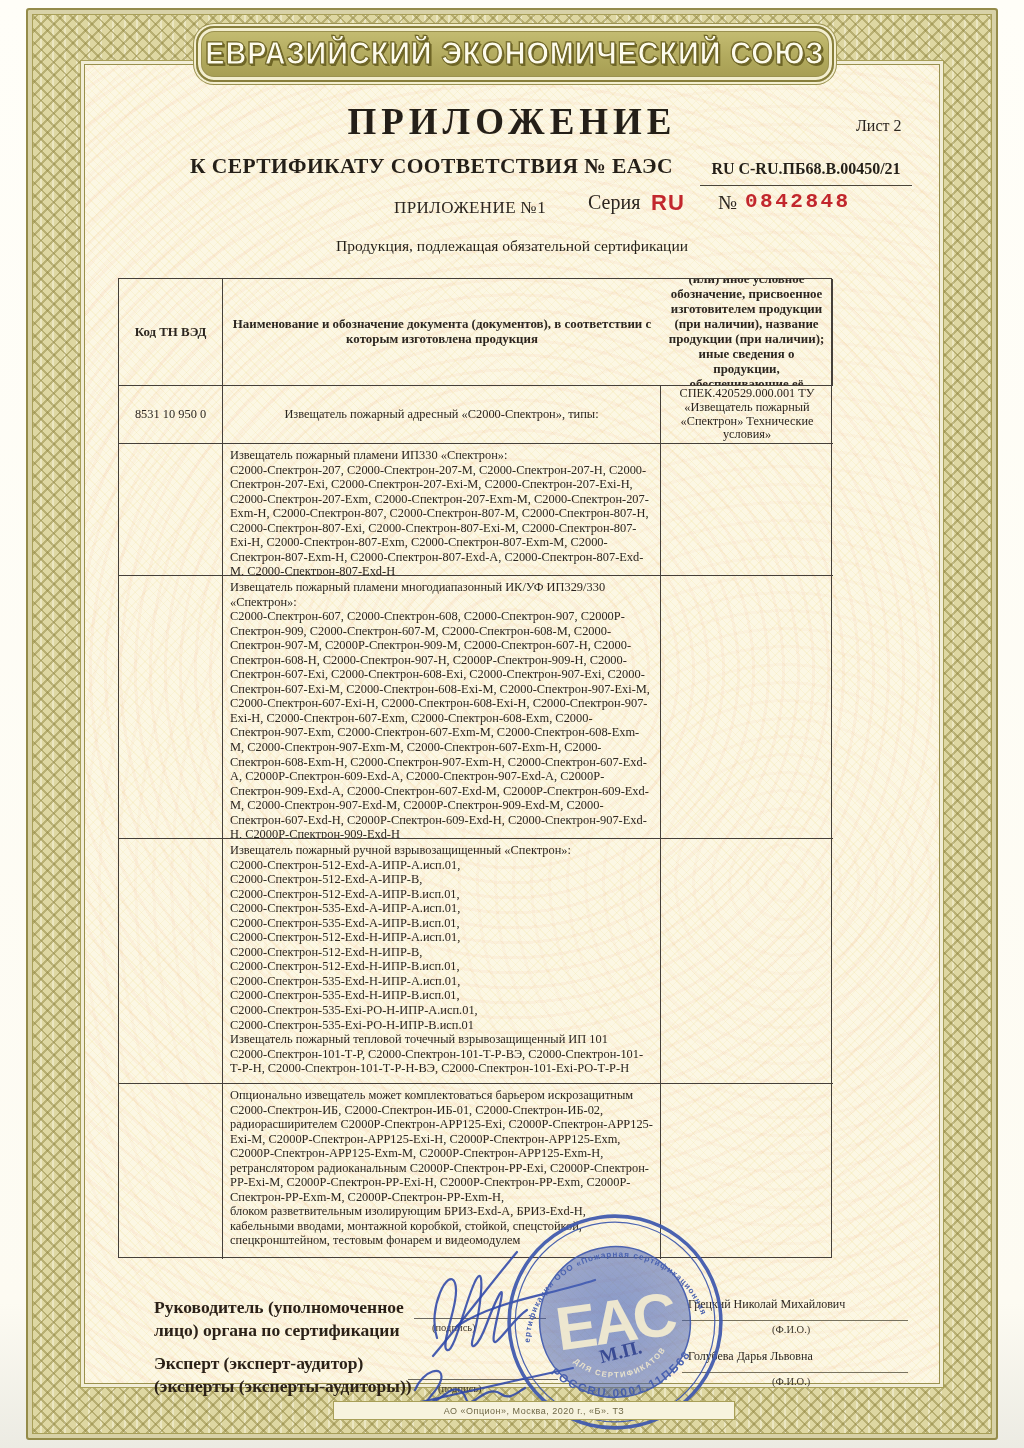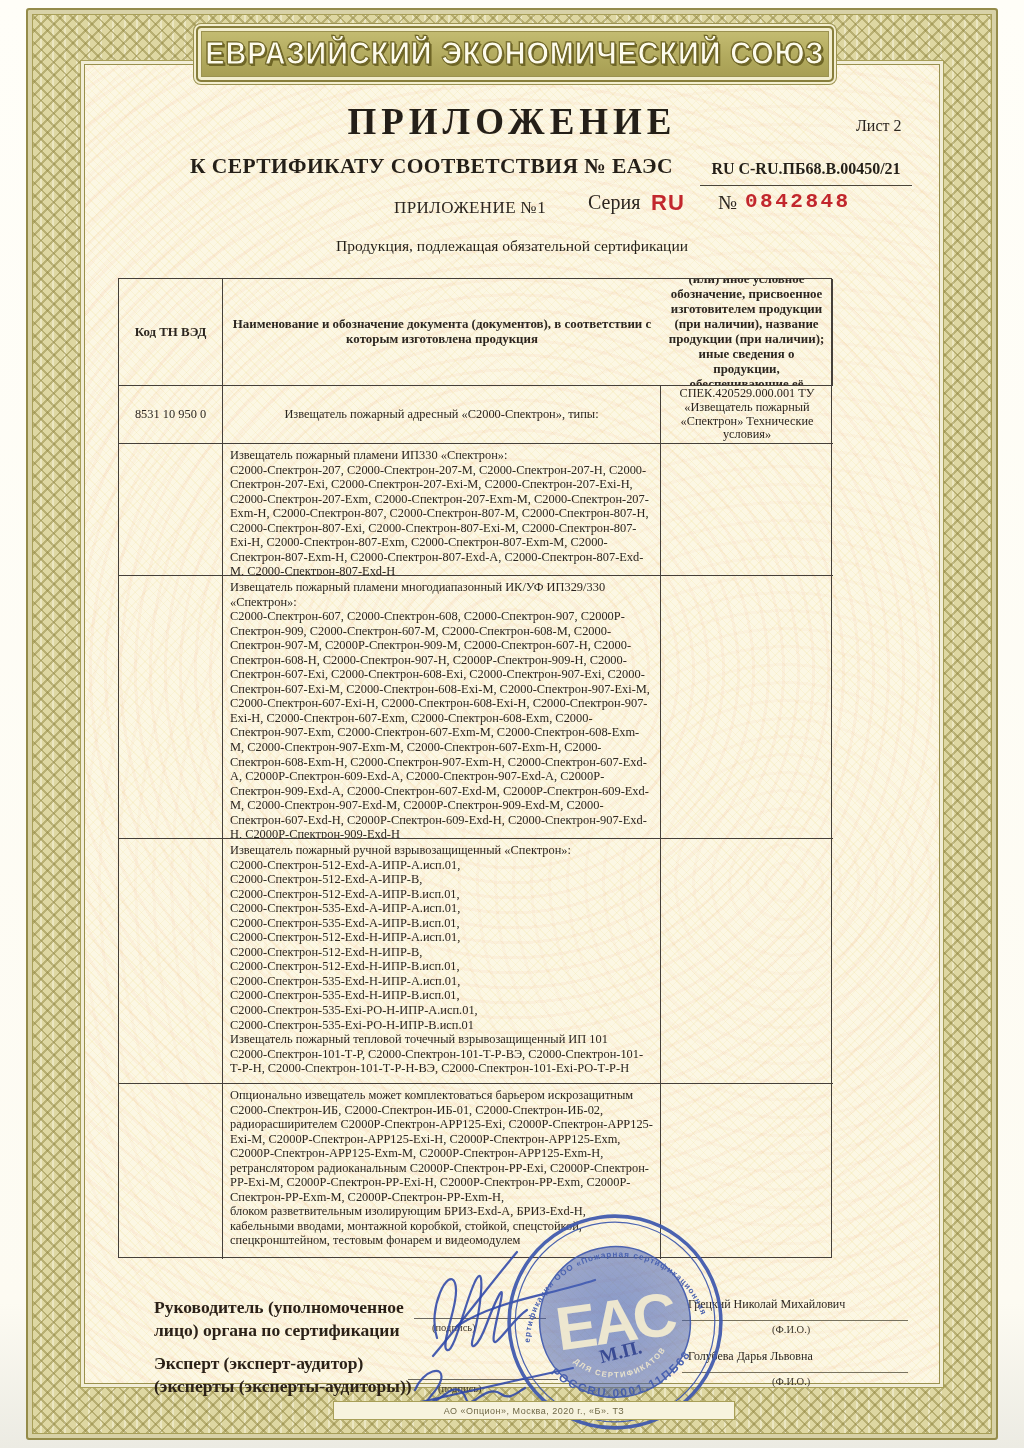--- a/index.html
+++ b/index.html
@@ -27,21 +27,21 @@
       repeating-radial-gradient(circle at 50% 46%, rgba(242,166,130,.09) 0 3px, transparent 3px 15px),
       repeating-radial-gradient(circle at 82% 62%, rgba(238,176,140,.07) 0 3px, transparent 3px 18px),
       repeating-linear-gradient(45deg, rgba(232,210,100,.13) 0 1px, transparent 1px 6px),
       repeating-linear-gradient(-45deg, rgba(230,205,95,.10) 0 1px, transparent 1px 7px);
     border:1px solid #9a914e;
     box-shadow: 0 0 0 3px rgba(255,252,238,.85), 0 0 0 4px #a89f58;
   }
   .banner{
     position:absolute;left:196px;top:26px;width:634px;height:52px;
     background:linear-gradient(180deg,#c6be74 0%,#b2aa5e 55%,#a59c51 100%);
-    border:2px solid #877e3b;border-radius:5px;
+    border:2px solid #877e3b;border-radius:18px;
     box-shadow: inset 0 0 0 3px #f3eecf, inset 0 0 0 4px #9b9250, 0 0 0 2px #f3eecf, 0 0 0 3px #9b9250;
     display:flex;align-items:center;justify-content:center;
   }
   .banner span{
     font-family:"Liberation Sans",sans-serif;font-weight:bold;font-size:31px;letter-spacing:1px;
     color:#fdfbec;transform:scaleX(.93);white-space:nowrap;
     -webkit-text-stroke:1px #6e6526;
     text-shadow:2px 2px 0 #6e6526,1px 1px 0 #6e6526,-1px -1px 0 #8d8440;
   }
   .doc-title{position:absolute;top:100px;left:0;width:1024px;text-align:center;

